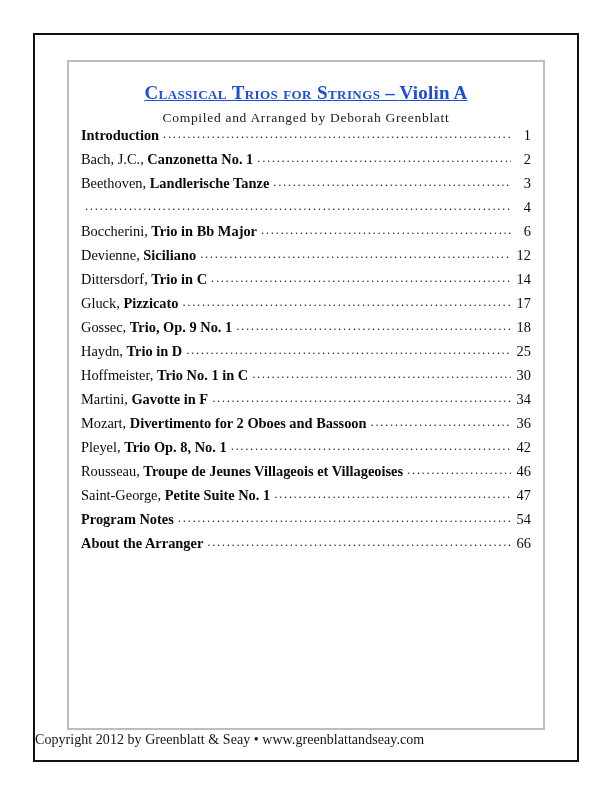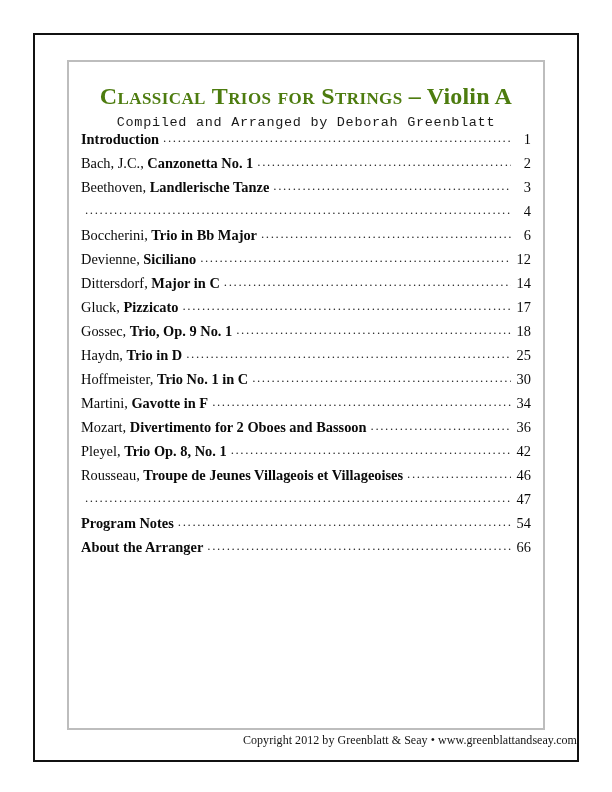--- a/index.html
+++ b/index.html
@@ -44,38 +44,39 @@
     position: absolute;
     left: 46px;
     top: 48px;
     width: 450px;
   }
 
   
   #title-block { text-align: center; }
 
   #doc-title {
-    font-size: 24px;
+    font-size: 19px;
     font-weight: bold;
     letter-spacing: 0.2px;
     white-space: nowrap;
-    color: #4d7c0f;
+    color: #1d4ed8;
     line-height: 1.1;
+    text-decoration: underline;
   }
   #doc-title .smallcaps {
     font-variant: small-caps;
     letter-spacing: 0.4px;
   }
   #doc-title .dash { font-weight: bold; }
   #doc-title .plain { font-weight: bold; }
 
   #doc-subtitle {
     margin-top: 6px;
     font-size: 13.5px;
-    font-family: Liberation Mono, monospace;
+    font-family: Liberation Serif, serif;
     letter-spacing: 0.7px;
     color: #1a1a1a;
     font-weight: normal;
   }
 
   
   #page-col-header {
     margin-top: 16px;
     text-align: right;
     padding-right: 1px;
@@ -122,22 +123,22 @@
     text-align: right;
     font-weight: normal;
   }
 
   
   #footer {
     position: absolute;
     left: 0;
     right: 0;
     bottom: 12px;
-    text-align: right;
-    font-size: 12px;
+    text-align: left;
+    font-size: 14px;
     color: #131313;
     letter-spacing: 0.05px;
   }
 </style>
 </head>
 <body>
 
 <div id="page-frame">
 
   <div id="inner-rule"></div>
@@ -174,21 +175,21 @@
           <span class="toc-label"><span class="composer">Boccherini, </span><span class="work">Trio in Bb Major</span></span>
           <span class="toc-leader">.......................................................................................................................</span>
           <span class="toc-page">6</span>
         </div>
         <div class="toc-row">
           <span class="toc-label"><span class="composer">Devienne, </span><span class="work">Siciliano</span></span>
           <span class="toc-leader">.......................................................................................................................</span>
           <span class="toc-page">12</span>
         </div>
         <div class="toc-row">
-          <span class="toc-label"><span class="composer">Dittersdorf, </span><span class="work">Major in C</span></span>
+          <span class="toc-label"><span class="composer">Dittersdorf, </span><span class="work">Trio in C</span></span>
           <span class="toc-leader">.......................................................................................................................</span>
           <span class="toc-page">14</span>
         </div>
         <div class="toc-row">
           <span class="toc-label"><span class="composer">Gluck, </span><span class="work">Pizzicato</span></span>
           <span class="toc-leader">.......................................................................................................................</span>
           <span class="toc-page">17</span>
         </div>
         <div class="toc-row">
           <span class="toc-label"><span class="composer">Gossec, </span><span class="work">Trio, Op. 9 No. 1</span></span>
@@ -219,20 +220,21 @@
           <span class="toc-label"><span class="composer">Pleyel, </span><span class="work">Trio Op. 8, No. 1</span></span>
           <span class="toc-leader">.......................................................................................................................</span>
           <span class="toc-page">42</span>
         </div>
         <div class="toc-row">
           <span class="toc-label"><span class="composer">Rousseau, </span><span class="work">Troupe de Jeunes Villageois et Villageoises</span></span>
           <span class="toc-leader">.......................................................................................................................</span>
           <span class="toc-page">46</span>
         </div>
         <div class="toc-row">
+          <span class="toc-label"><span class="composer">Saint-George, </span><span class="work">Petite Suite No. 1</span></span>
           <span class="toc-leader">.......................................................................................................................</span>
           <span class="toc-page">47</span>
         </div>
         <div class="toc-row">
           <span class="toc-label"><span class="heading">Program Notes</span></span>
           <span class="toc-leader">.......................................................................................................................</span>
           <span class="toc-page">54</span>
         </div>
         <div class="toc-row">
           <span class="toc-label"><span class="heading">About the Arranger</span></span>

